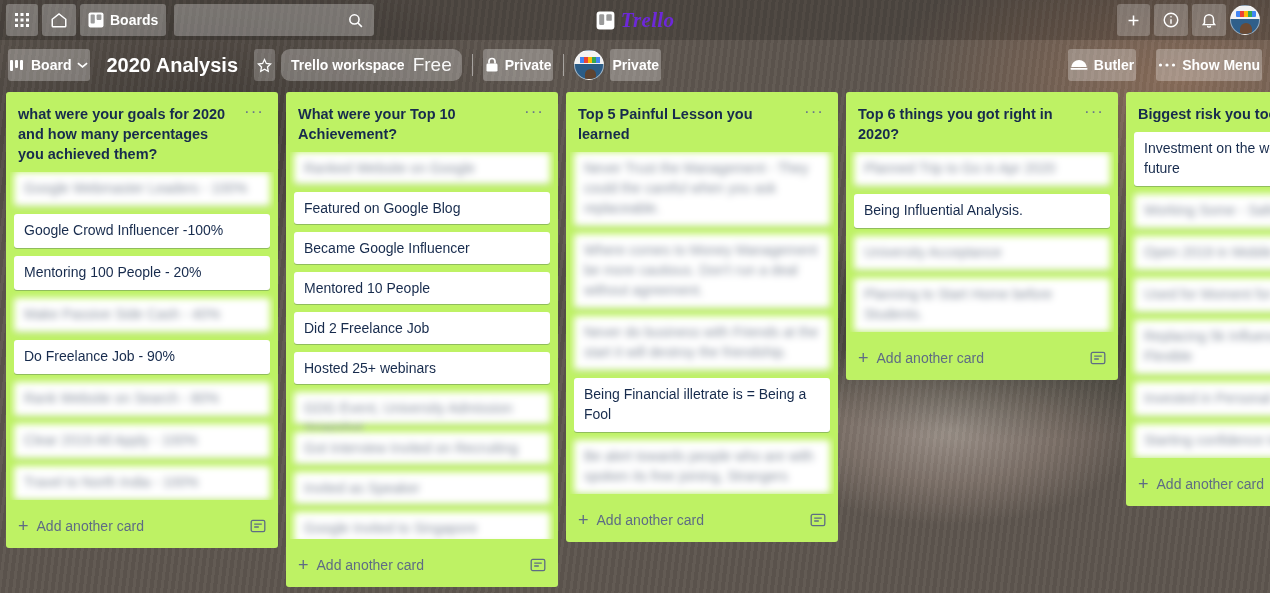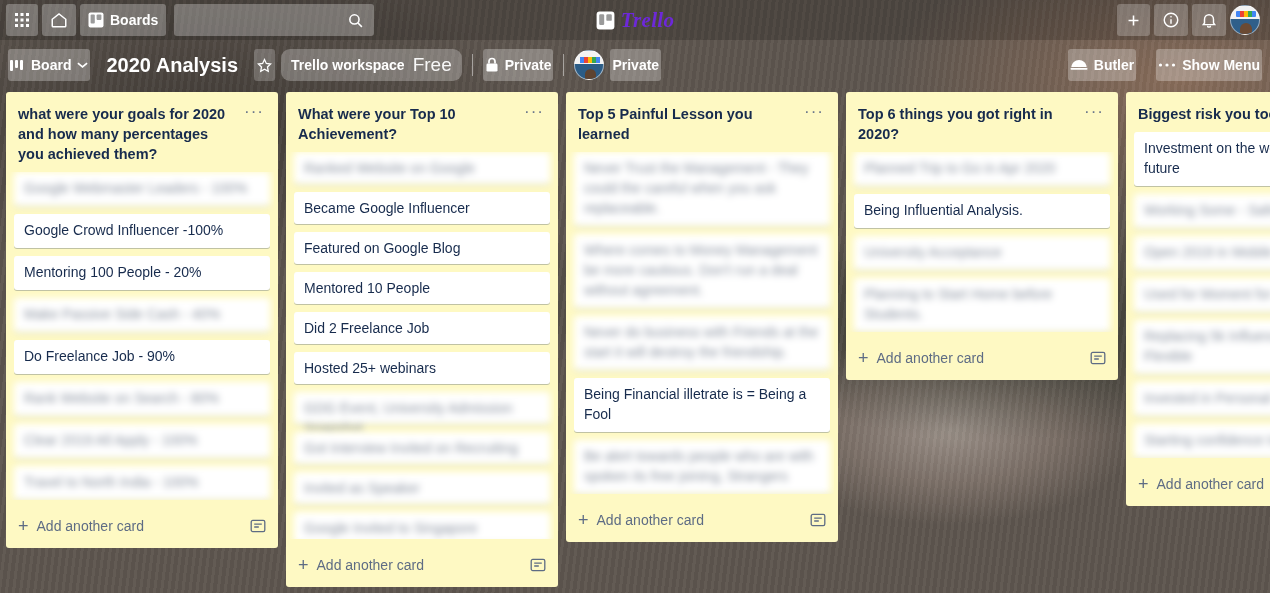--- a/index.html
+++ b/index.html
@@ -132,21 +132,21 @@
   #bh-right { margin-left:auto; display:flex; align-items:flex-end; gap:20px; }
 
   
   #lists {
     position:absolute; left:0; top:90px; width:1270px; height:503px;
     display:flex; align-items:flex-start; gap:8px;
     padding:2px 0 0 6px; z-index:10; overflow:hidden;
   }
   .list {
     width:272px; flex:0 0 272px;
-    background:#fef9c3; border-radius:3px;
+    background:#bef264; border-radius:3px;
     padding:6px 4px 4px 4px;
     display:flex; flex-direction:column;
     max-height:495px;
   }
   .list-header {
     display:flex; align-items:flex-start; gap:6px;
     padding:6px 6px 8px 8px;
   }
   .list-title {
     flex:1; font-size:14.5px; font-weight:700; color:#172b4d; line-height:20px;
@@ -355,22 +355,22 @@
         </span>
       </div>
     </div>
     <div class="list">
       <div class="list-header">
         <div class="list-title">What were your Top 10 Achievement?</div>
         <div class="list-menu">···</div>
       </div>
       <div class="cards">
         <div class="card redacted">Ranked Website on Google</div>
+        <div class="card">Featured on Google Blog</div>
         <div class="card">Became Google Influencer</div>
-        <div class="card">Featured on Google Blog</div>
         <div class="card">Mentored 10 People</div>
         <div class="card">Did 2 Freelance Job</div>
         <div class="card">Hosted 25+ webinars</div>
         <div class="card redacted">GDG Event, University Admission Snapshot</div>
         <div class="card redacted">Got Interview Invited on Recruiting</div>
         <div class="card redacted">Invited as Speaker</div>
         <div class="card redacted">Google Invited to Singapore</div>
       </div>
       <div class="add-card">
         <span class="plus">+</span>

